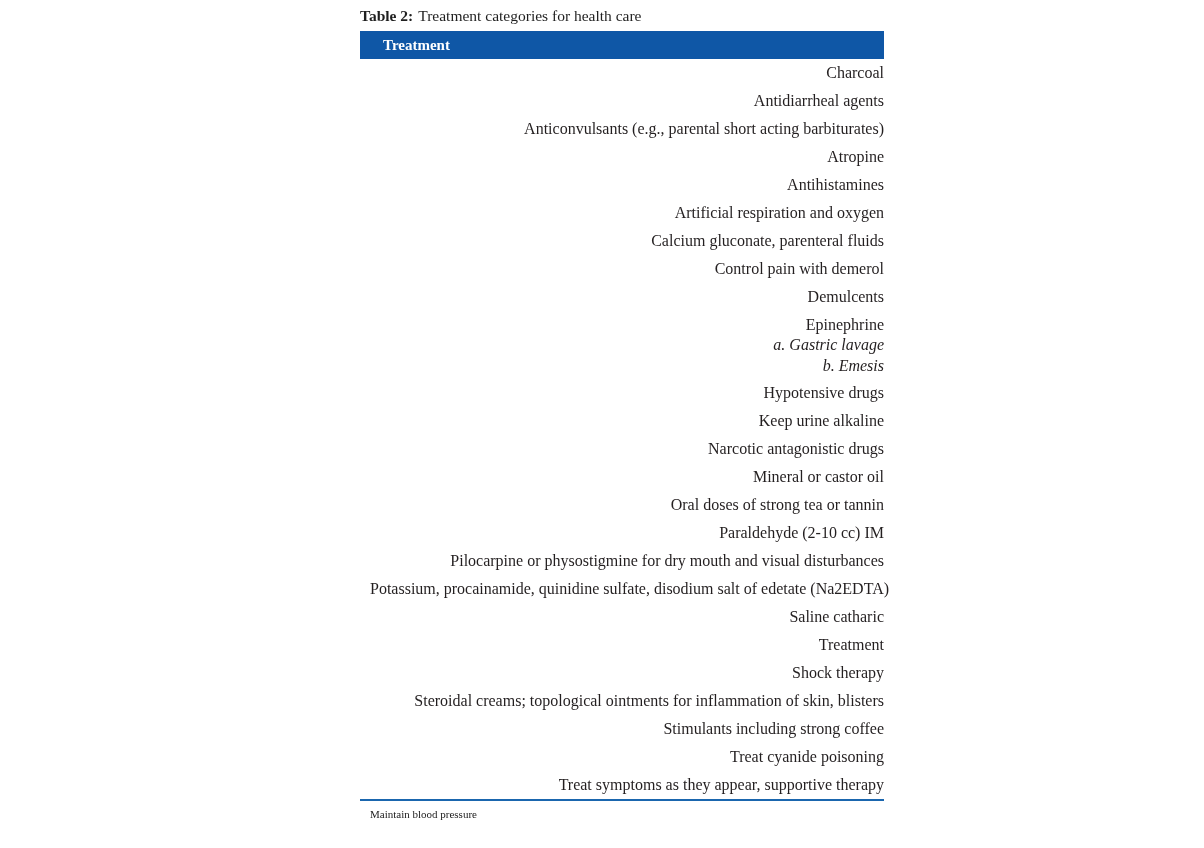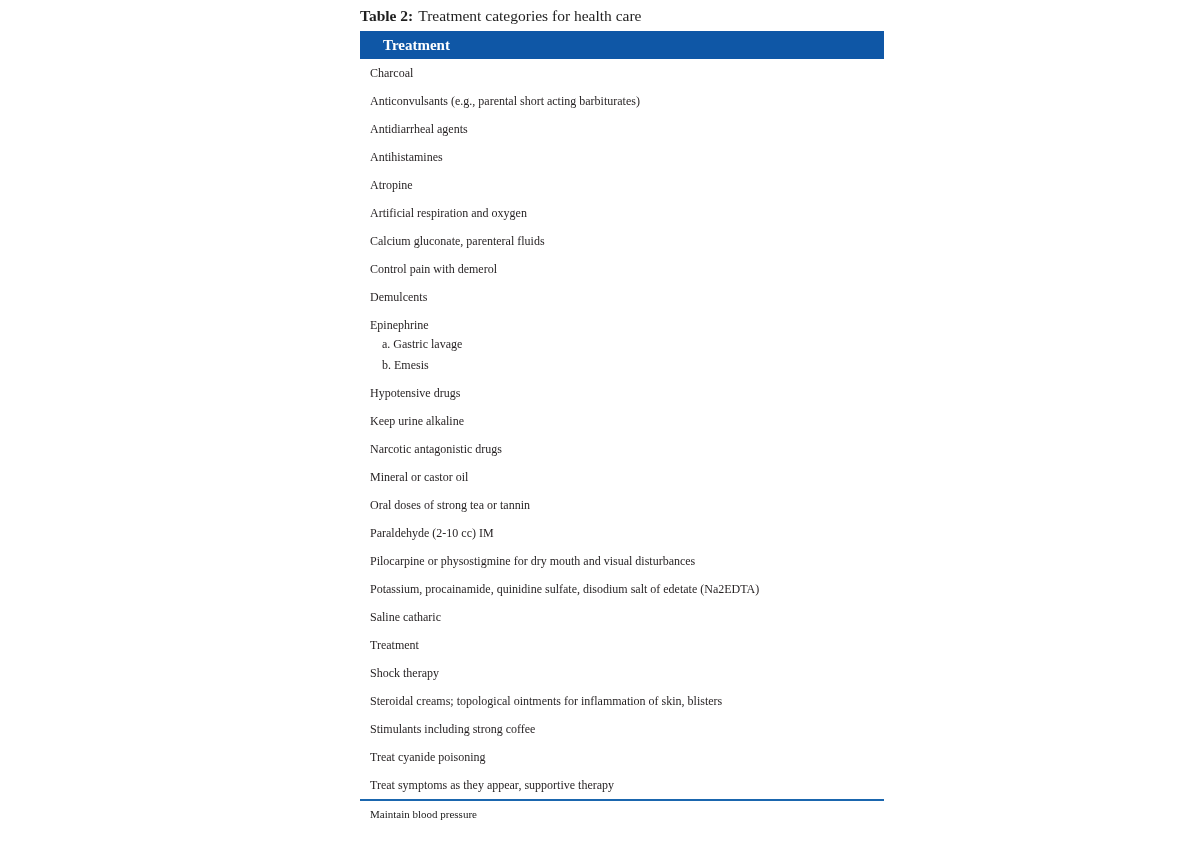--- a/index.html
+++ b/index.html
@@ -43,31 +43,33 @@
     font-size: 15px;
     height: 28px;
     line-height: 28px;
     padding-left: 23px;
     box-sizing: border-box;
   }
   .tbody {
     border-bottom: 2px solid var(--rule, #1a66ae);
   }
   .row {
-    font-size: 12px;
+    font-size: 16px;
     line-height: 28px;
     color: var(--body-text, #231f20);
     padding-left: 10px;
     white-space: nowrap;
+    text-align: right;
   }
   .subitems {
     line-height: 21px;
     margin-top: -5px;
     padding-left: 12px;
     margin-bottom: 3px;
+    font-style: italic;
   }
   .subitem {
     white-space: nowrap;
   }
   .footnote {
     font-size: 11px;
     line-height: 14px;
     color: #1b1b1b;
     padding-left: 10px;
     margin-top: 6px;
@@ -80,24 +82,24 @@
 <div class="stage">
   <div class="table-wrap">
     <div class="caption">
       <span class="caption-label">Table 2:</span><span class="caption-text">Treatment categories for health care</span>
     </div>
     <div class="thead">
       <span>Treatment</span>
     </div>
     <div class="tbody">
         <div class="row"><span>Charcoal</span></div>
+        <div class="row"><span>Antidiarrheal agents</span></div>
         <div class="row"><span>Anticonvulsants (e.g., parental short acting barbiturates)</span></div>
-        <div class="row"><span>Antidiarrheal agents</span></div>
+        <div class="row"><span>Atropine</span></div>
         <div class="row"><span>Antihistamines</span></div>
-        <div class="row"><span>Atropine</span></div>
         <div class="row"><span>Artificial respiration and oxygen</span></div>
         <div class="row"><span>Calcium gluconate, parenteral fluids</span></div>
         <div class="row"><span>Control pain with demerol</span></div>
         <div class="row"><span>Demulcents</span></div>
         <div class="row"><span>Epinephrine</span><div class="subitems">
             <div class="subitem">a. Gastric lavage</div>
             <div class="subitem">b. Emesis</div>
           </div></div>
         <div class="row"><span>Hypotensive drugs</span></div>
         <div class="row"><span>Keep urine alkaline</span></div>

